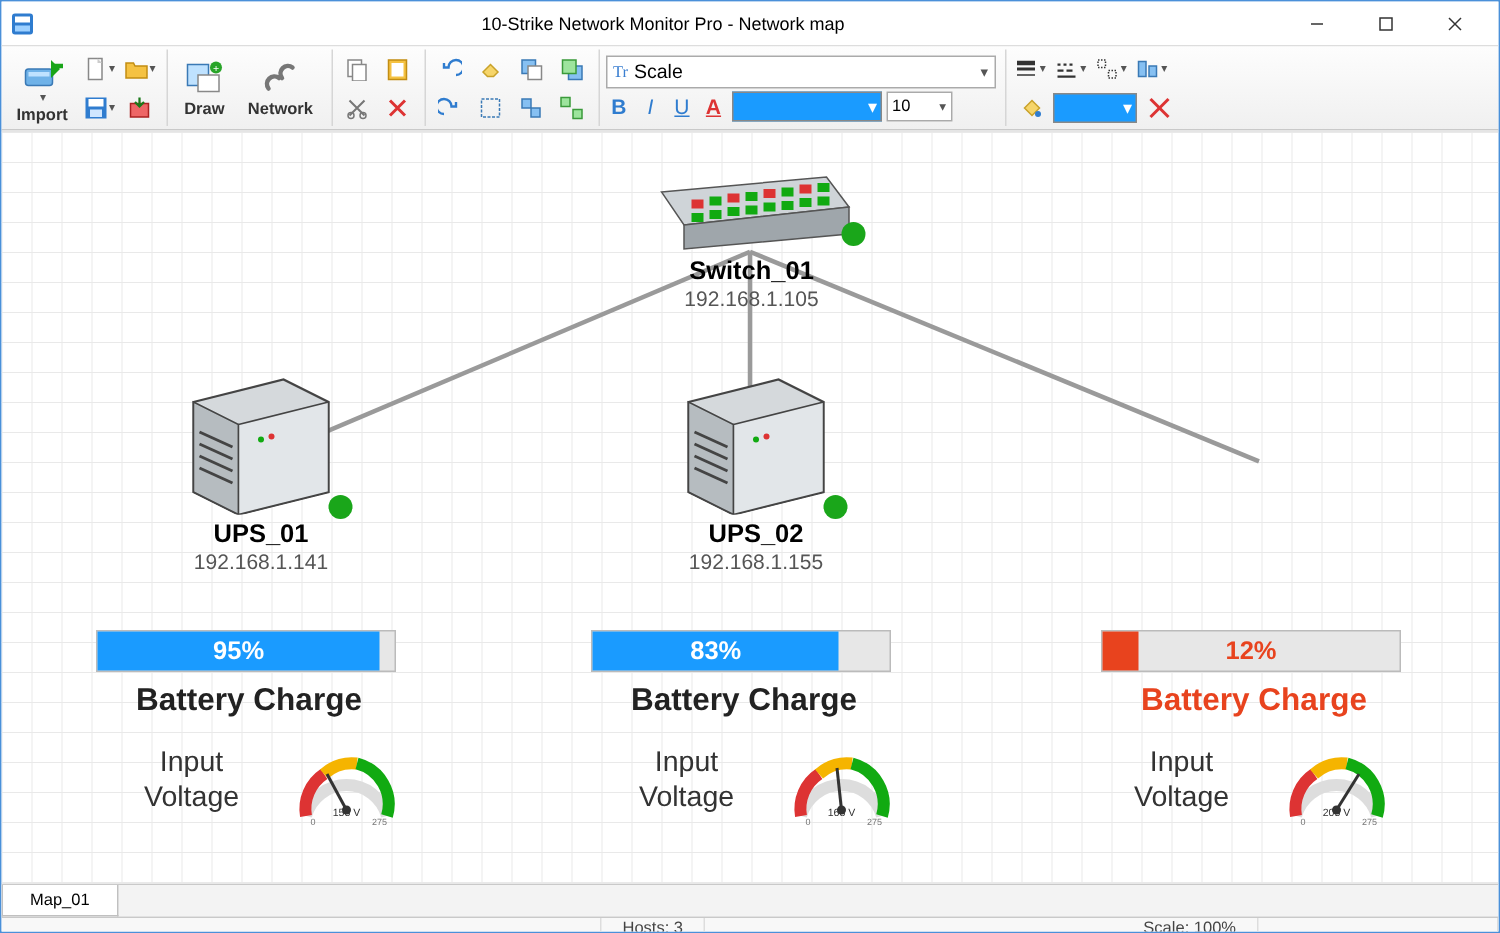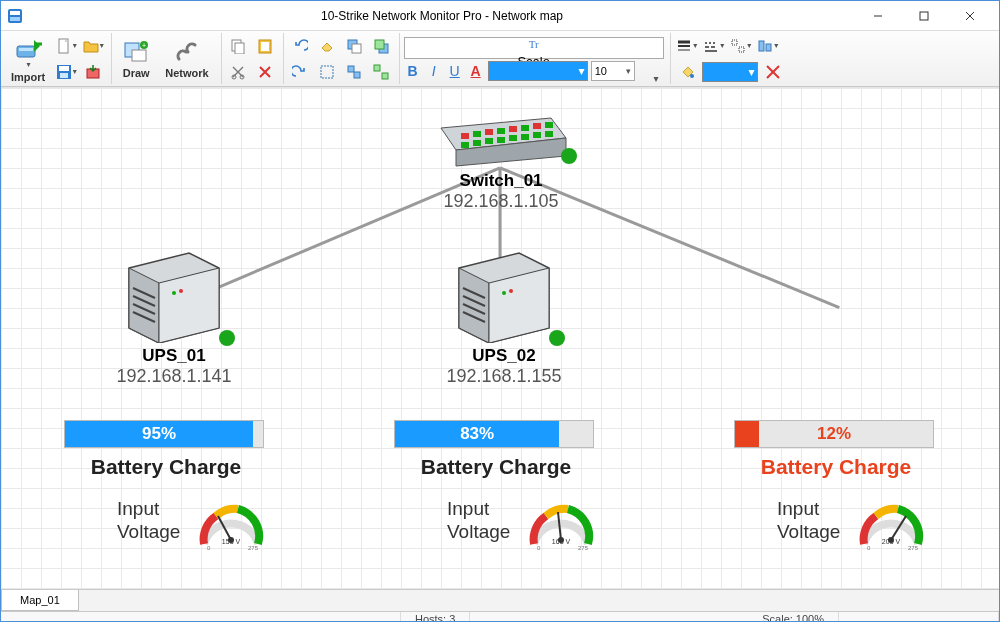--- a/index.html
+++ b/index.html
@@ -78,21 +78,20 @@
   .row { display:flex; gap:3px; align-items:center; }
 
   .font-select {
     height: 22px;
     width: 260px;
     border: 1px solid #aaa;
     font-size: 13px;
     background: #fff;
     display:flex; align-items:center; padding: 0 4px;
     gap:4px;
-    flex-direction:column;
   }
   .font-select .tt { color:#3b7fd1; font-family: serif; font-size:11px; }
   .font-select .chev { margin-left:auto; font-size:10px; color:#555; }
   .color-swatch {
     width: 100px; height: 20px;
     border: 1px solid #888;
     background: #1a9bff;
     display:flex; align-items:center; justify-content:flex-end;
     padding-right:2px;
   }
@@ -121,21 +120,21 @@
   }
   .canvas svg.connections {
     position:absolute; top:0; left:0; width:100%; height:100%;
     pointer-events:none;
   }
   .device {
     position:absolute;
     text-align:center;
   }
   .device .name { font-weight:bold; font-size:17px; }
-  .device .ip { font-size:18px; color:#555; }
+  .device .ip { font-size:14px; color:#555; }
   .device.alert .name, .device.alert .ip { color: #e8431e; }
   .status-dot {
     width:16px; height:16px; border-radius:50%;
     position:absolute;
   }
   .status-ok { background:#1aa61a; }
   .status-bad { background:#c23324; }
 
   .progress {
     position:absolute;
@@ -156,23 +155,22 @@
     font-weight:bold; font-size:17px;
   }
   .caption {
     position:absolute;
     font-weight:bold; font-size:21px; color:#222;
     width:220px; text-align:center;
   }
   .caption.alert { color:#e8431e; }
   .input-label {
     position:absolute;
-    font-size:19px; color:#333; text-align:left;
+    font-size:19px; color:#333; text-align:center;
     line-height:1.2;
-    margin-left:21px;
   }
   .gauge {
     position:absolute; width:70px; height:56px;
   }
 
   
   .tabs {
     height: 22px;
     background:#f3f3f3;
     border-top:1px solid #c9c9c9;

